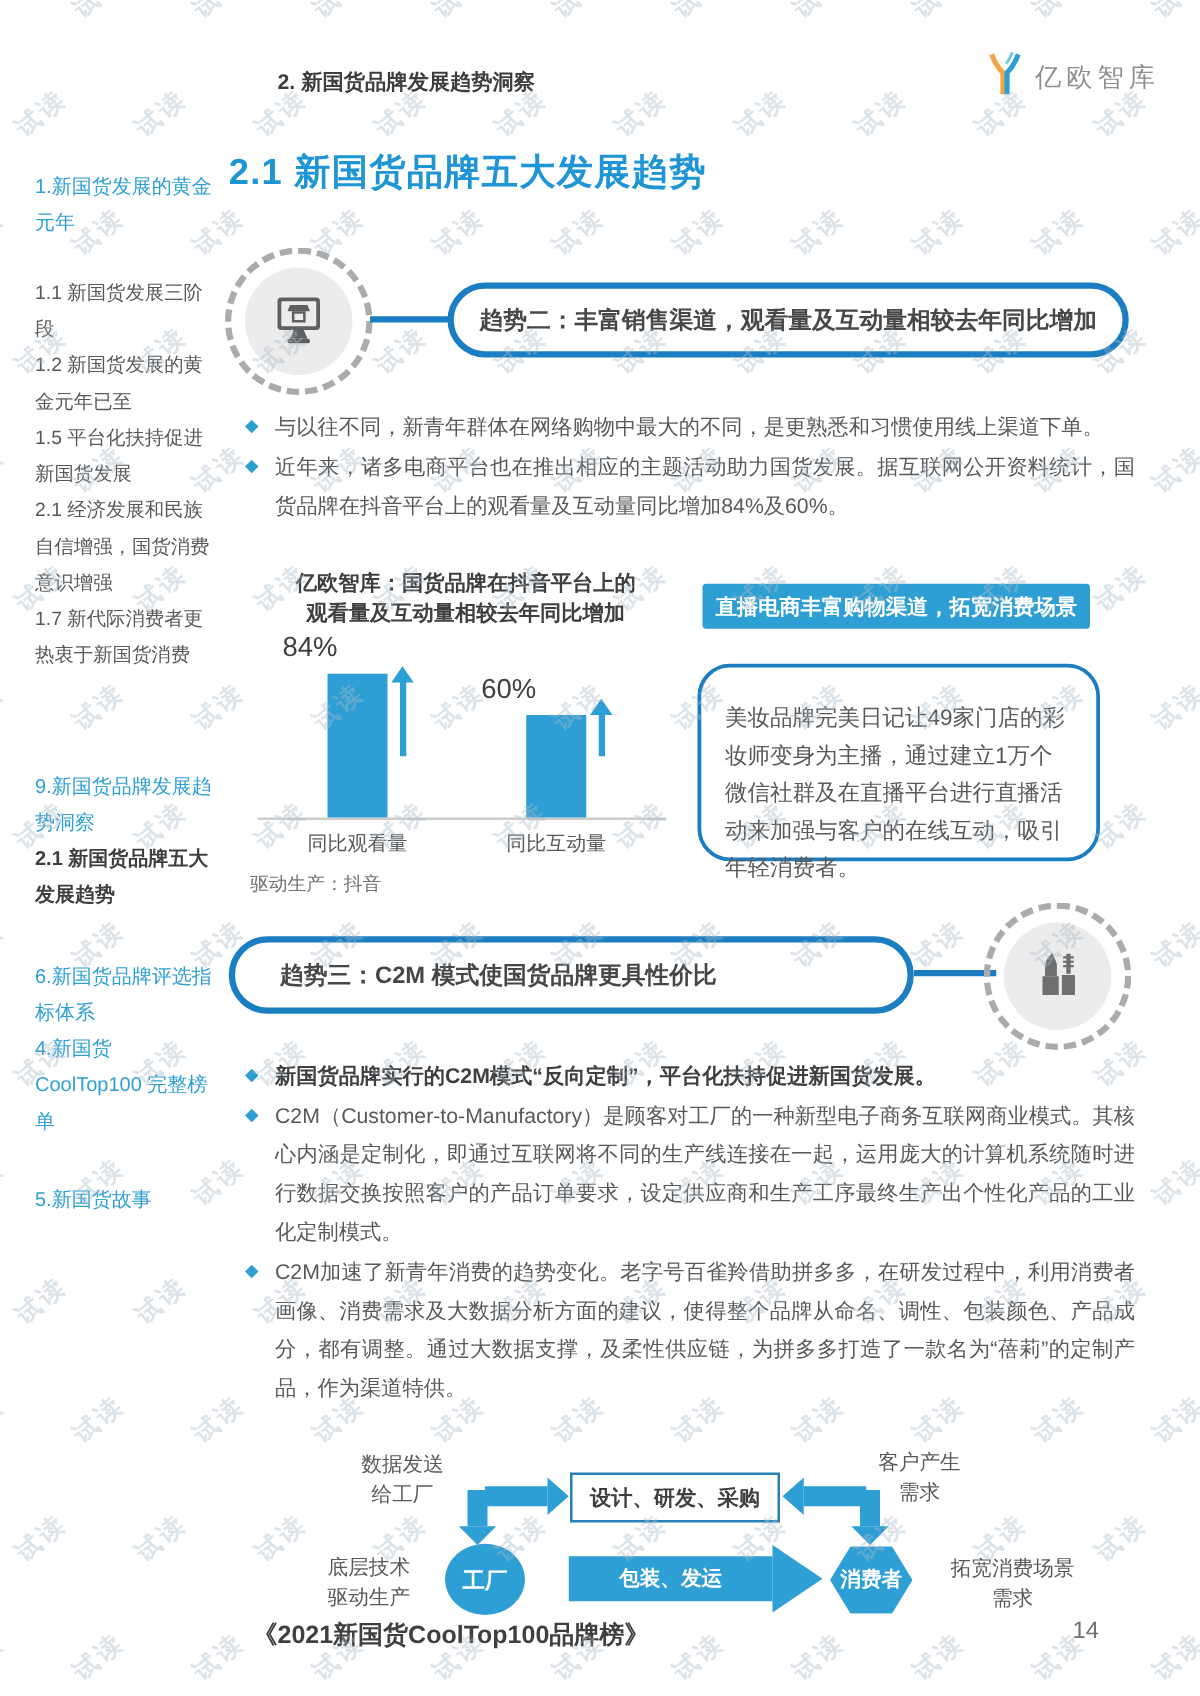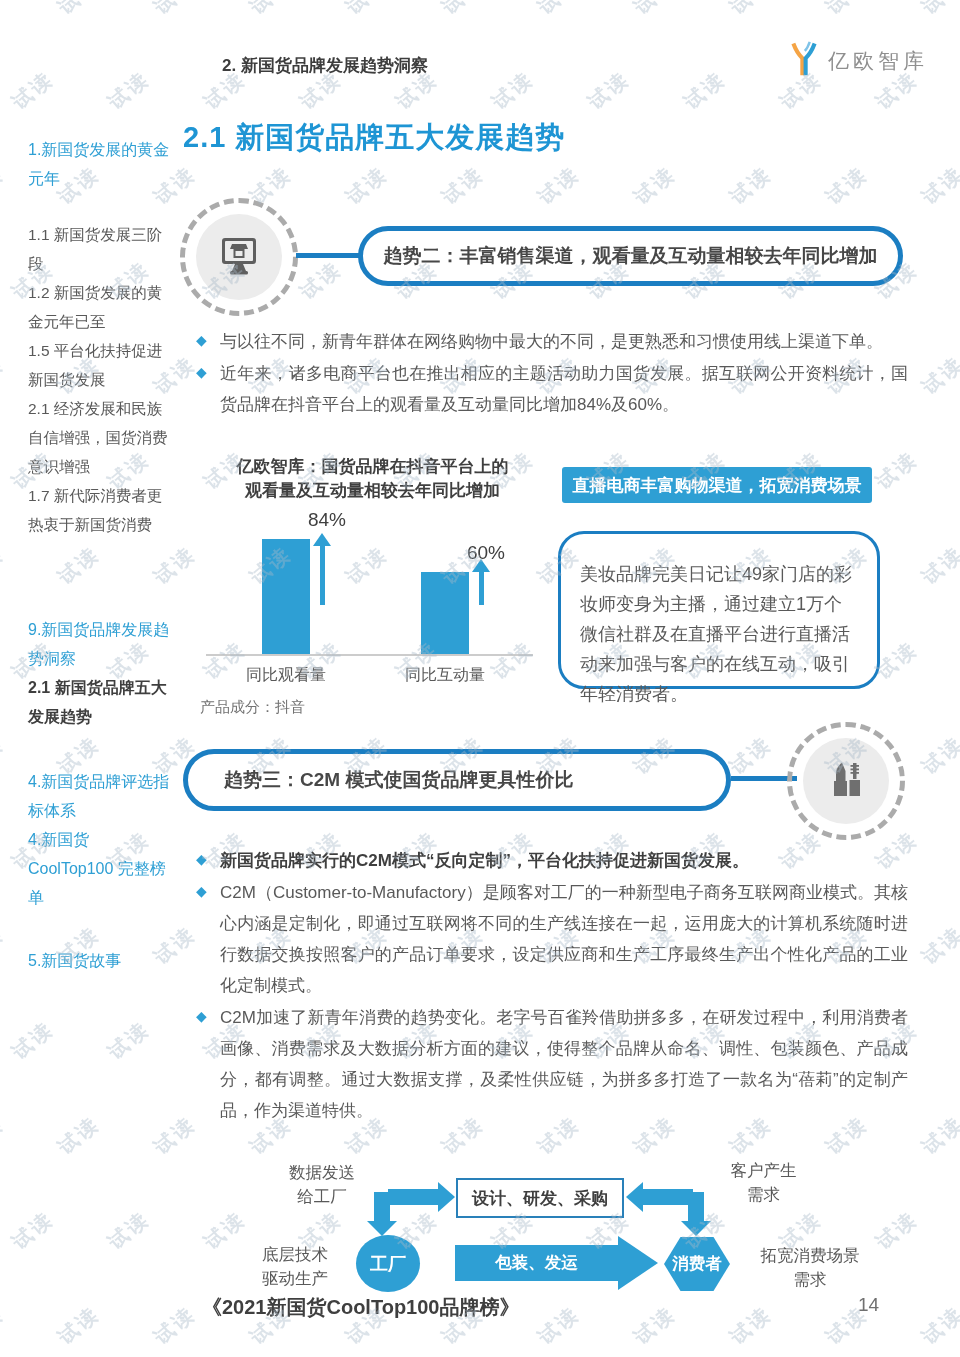--- a/index.html
+++ b/index.html
@@ -45,21 +45,21 @@
   .btext.bold{font-weight:bold;color:#3f3f3f;}
 
   
   .chart-title{left:200px;top:455px;width:345px;text-align:center;font-size:17px;line-height:24px;
                font-weight:bold;color:#3f3f3f;white-space:pre-line;}
   #plot{left:200px;top:505px;width:345px;height:151px;}
   .axis{position:absolute;left:6px;right:12px;bottom:0;height:2px;background:#cccccc;}
   .bar-group{position:absolute;bottom:0;width:120px;height:151px;}
   .bar-group.g1{left:26px;}.bar-group.g2{left:185px;}
   .bar{position:absolute;left:36px;bottom:2px;width:48px;background:#2E9FD4;}
-  .val{position:absolute;left:0;width:120px;text-align:right;font-size:19px;color:#3f3f3f;}
+  .val{position:absolute;left:0;width:120px;text-align:left;font-size:22px;color:#3f3f3f;}
   .arrow-up{position:absolute;left:94px;bottom:51px;width:5px;background:#2E9FD4;}
   .arrow-up::before{content:'';position:absolute;top:-12px;left:-7px;
      border-left:9px solid transparent;border-right:9px solid transparent;border-bottom:13px solid #2E9FD4;}
   .g1 .arrow-up{height:60px;}.g2 .arrow-up{height:34px;}
   .cat{position:absolute;top:160px;width:120px;text-align:center;font-size:16px;color:#595959;}
   .cat.c1{left:26px;}.cat.c2{left:185px;}
   .chart-source{left:200px;top:698px;font-size:15px;color:#737373;}
 
   
   .highlight-box{left:562px;top:467px;width:310px;height:36px;background:#2E9FD4;border-radius:3px;
@@ -114,21 +114,21 @@
 
   <div id="sidebar">
     <div class="sb">1.新国货发展的黄金元年</div>
     <div class="sb sub mt27">1.1 新国货发展三阶段</div>
     <div class="sb sub">1.2 新国货发展的黄金元年已至</div>
     <div class="sb sub">1.5 平台化扶持促进新国货发展</div>
     <div class="sb sub">2.1 经济发展和民族自信增强，国货消费意识增强</div>
     <div class="sb sub">1.7 新代际消费者更热衷于新国货消费</div>
     <div class="sb mt76">9.新国货品牌发展趋势洞察</div>
     <div class="sb active">2.1 新国货品牌五大发展趋势</div>
-    <div class="sb mt36">4.新国货品牌评选指标体系</div>
+    <div class="sb mt36">6.新国货品牌评选指标体系</div>
     <div class="sb mt40">4.新国货 CoolTop100 完整榜单</div>
     <div class="sb mt34">5.新国货故事</div>
   </div>
 
   <div class="abs main-title">2.1 新国货品牌五大发展趋势</div>
 
   <div class="abs icon-circle" style="left:180px;top:198px;">
     <div class="icon-inner">
       <svg width="54" height="54" viewBox="0 0 54 54">
         <rect x="10" y="8" width="34" height="26" rx="3" fill="#5f5f5f"></rect>
@@ -166,21 +166,21 @@
       <div class="arrow-up"></div>
     </div>
     <div class="bar-group g2">
       <div class="bar" style="height: 82px; background: rgb(46, 159, 212);"></div>
       <div class="val" style="bottom: 92px;">60%</div>
       <div class="arrow-up"></div>
     </div>
     <div class="cat c1">同比观看量</div>
     <div class="cat c2">同比互动量</div>
   </div>
-  <div class="abs chart-source">产品成分：抖音</div>
+  <div class="abs chart-source">驱动生产：抖音</div>
 
   <div class="abs highlight-box">直播电商丰富购物渠道，拓宽消费场景</div>
   <div class="abs case-box">美妆品牌完美日记让49家门店的彩妆师变身为主播，通过建立1万个微信社群及在直播平台进行直播活动来加强与客户的在线互动，吸引年轻消费者。</div>
 
   <div class="abs pill left" style="left:183px;top:749px;width:548px;height:62px;">
     <span>趋势三：C2M 模式使国货品牌更具性价比</span>
   </div>
   <div class="abs connector" style="left:731px;top:776px;width:66px;"></div>
   <div class="abs icon-circle" style="left:787px;top:722px;">
     <div class="icon-inner">
@@ -209,21 +209,21 @@
       <span class="dia">◆</span>
       <p class="btext">C2M加速了新青年消费的趋势变化。老字号百雀羚借助拼多多，在研发过程中，利用消费者画像、消费需求及大数据分析方面的建议，使得整个品牌从命名、调性、包装颜色、产品成分，都有调整。通过大数据支撑，及柔性供应链，为拼多多打造了一款名为“蓓莉”的定制产品，作为渠道特供。</p>
     </div>
   </div>
 
   <div class="flow-label" style="left:262px;top:1160px;width:120px;">数据发送
 给工厂</div>
   <div class="arrow-right" style="left:388px;top:1189px;width:50px;"></div>
   <div class="abs process-box">设计、研发、采购</div>
   <div class="arrow-left" style="left:643px;top:1189px;width:50px;"></div>
-  <div class="flow-label" style="left:696px;top:1158px;width:135px;">客户产生
+  <div class="flow-label" style="left:668px;top:1158px;width:135px;">客户产生
 需求</div>
   <div class="arrow-down" style="left:374px;top:1192px;height:29px;"></div>
   <div class="arrow-down" style="left:688px;top:1192px;height:29px;"></div>
   <div class="flow-label" style="left:240px;top:1242px;width:110px;">底层技术
 驱动生产</div>
   <div class="abs factory">工厂</div>
   <div class="abs ship-arrow">
     <span>包装、发运</span>
   </div>
   <div class="abs consumer">消费者</div>

